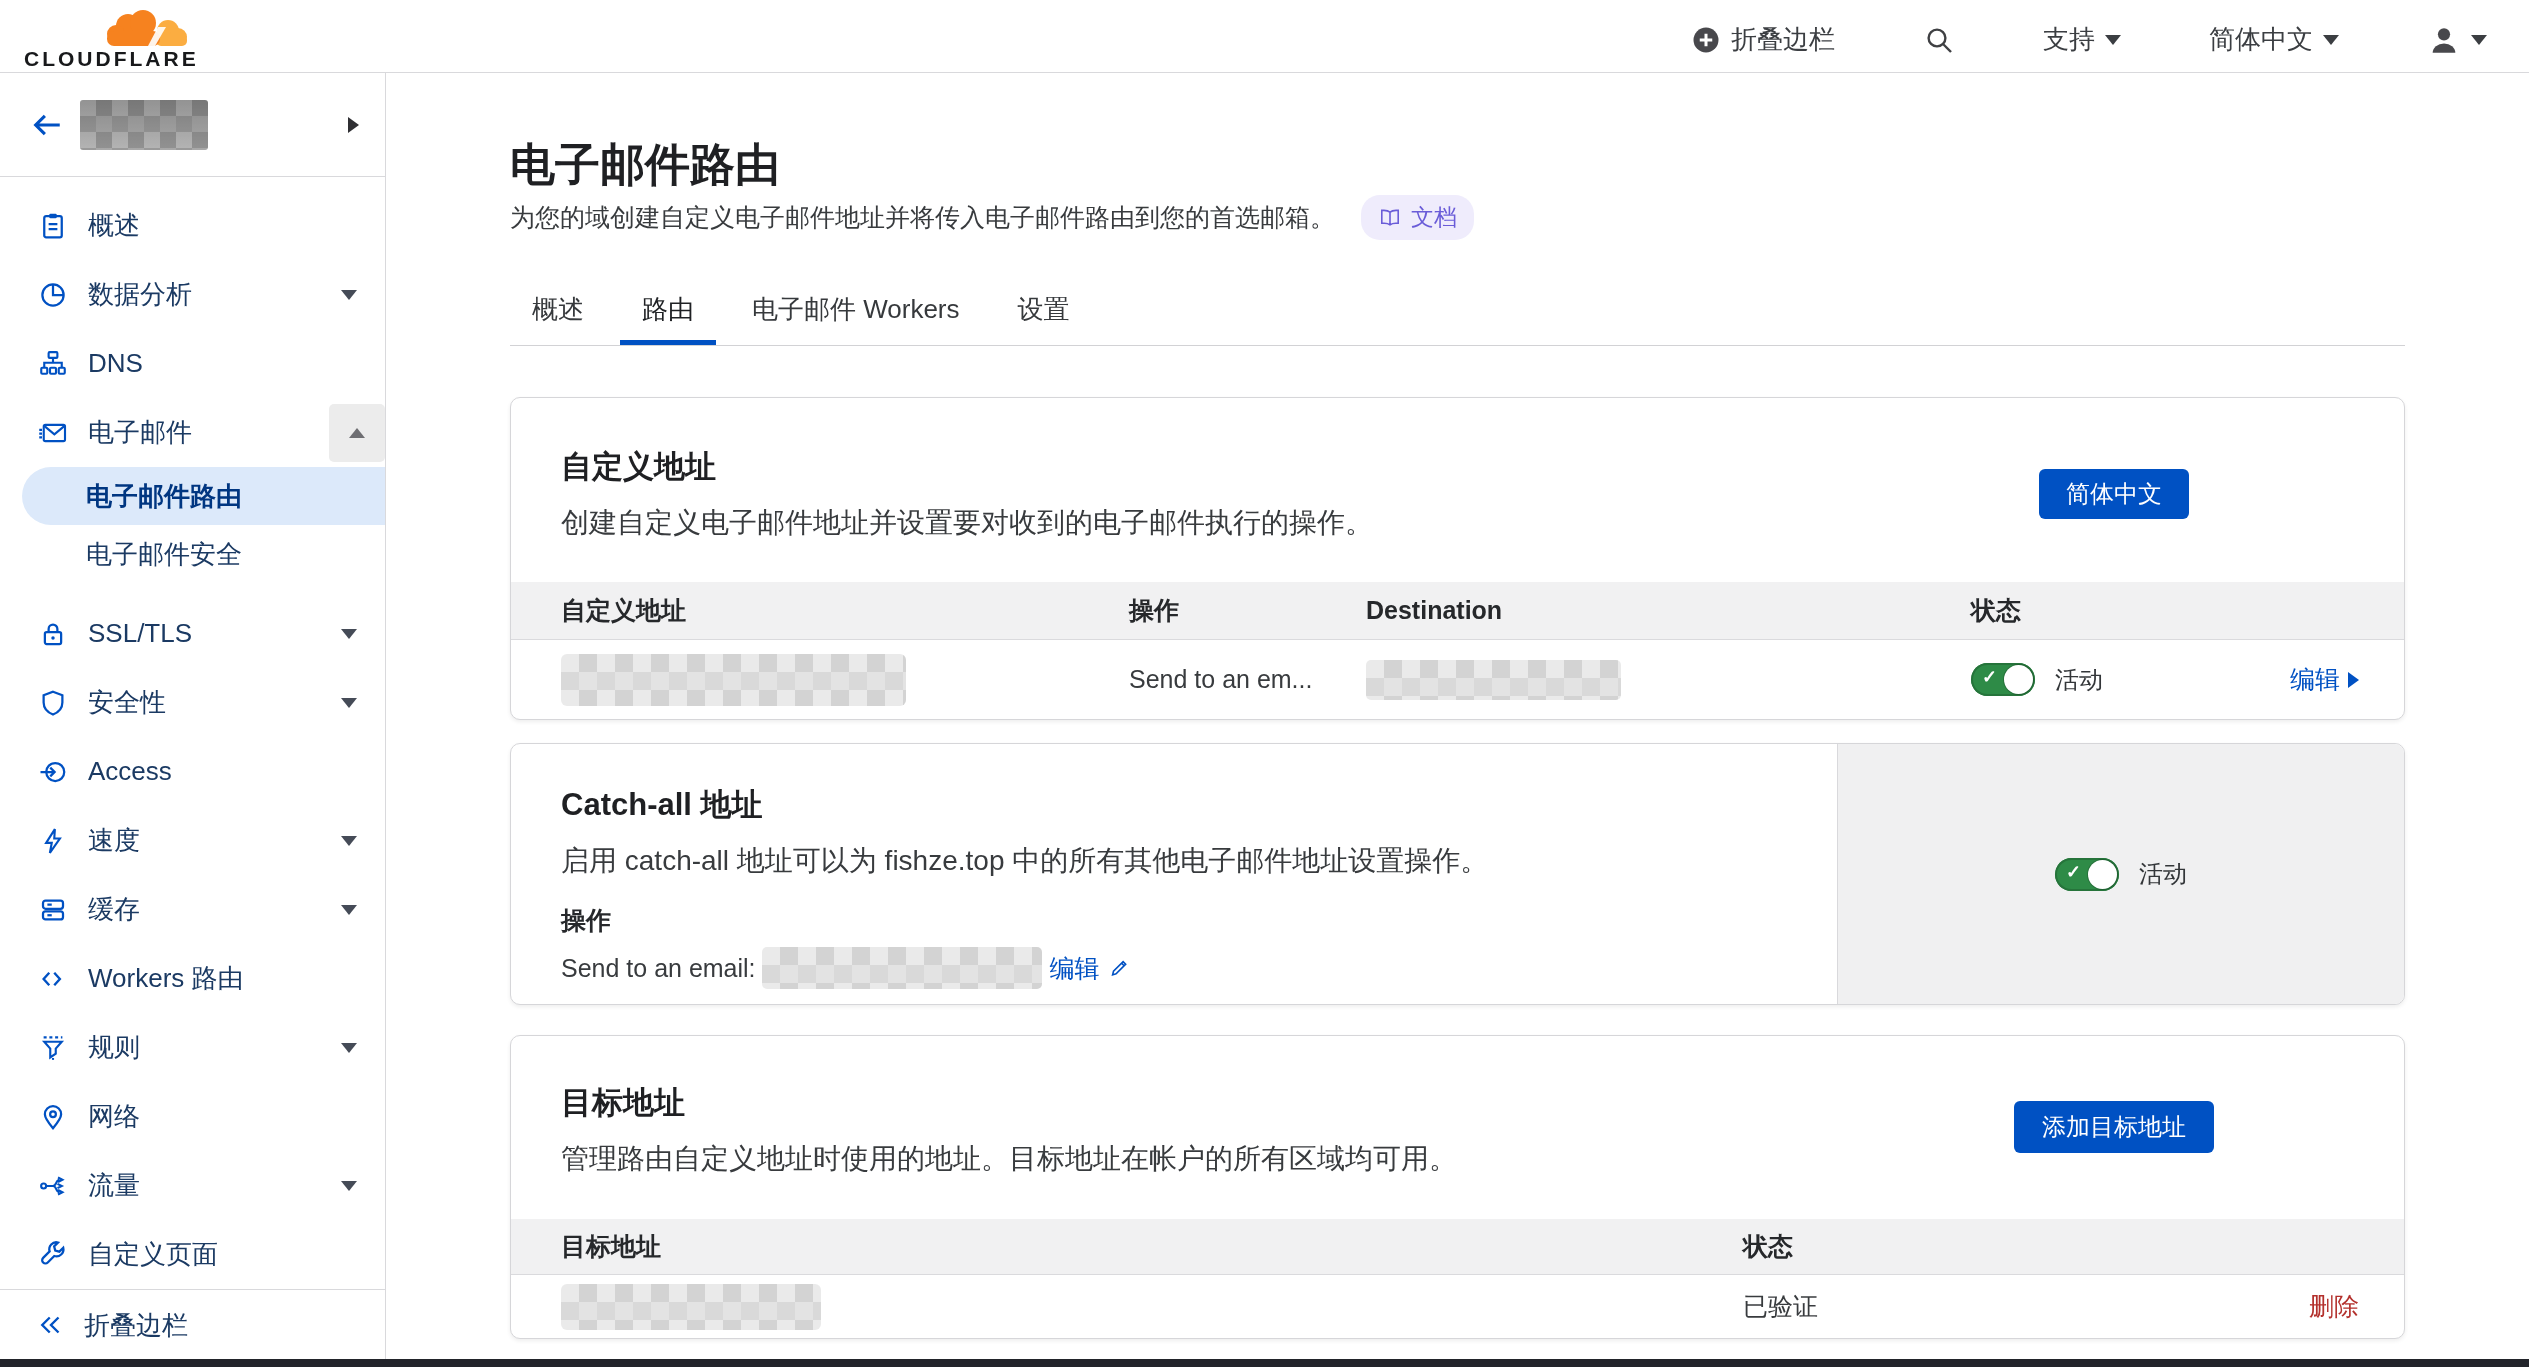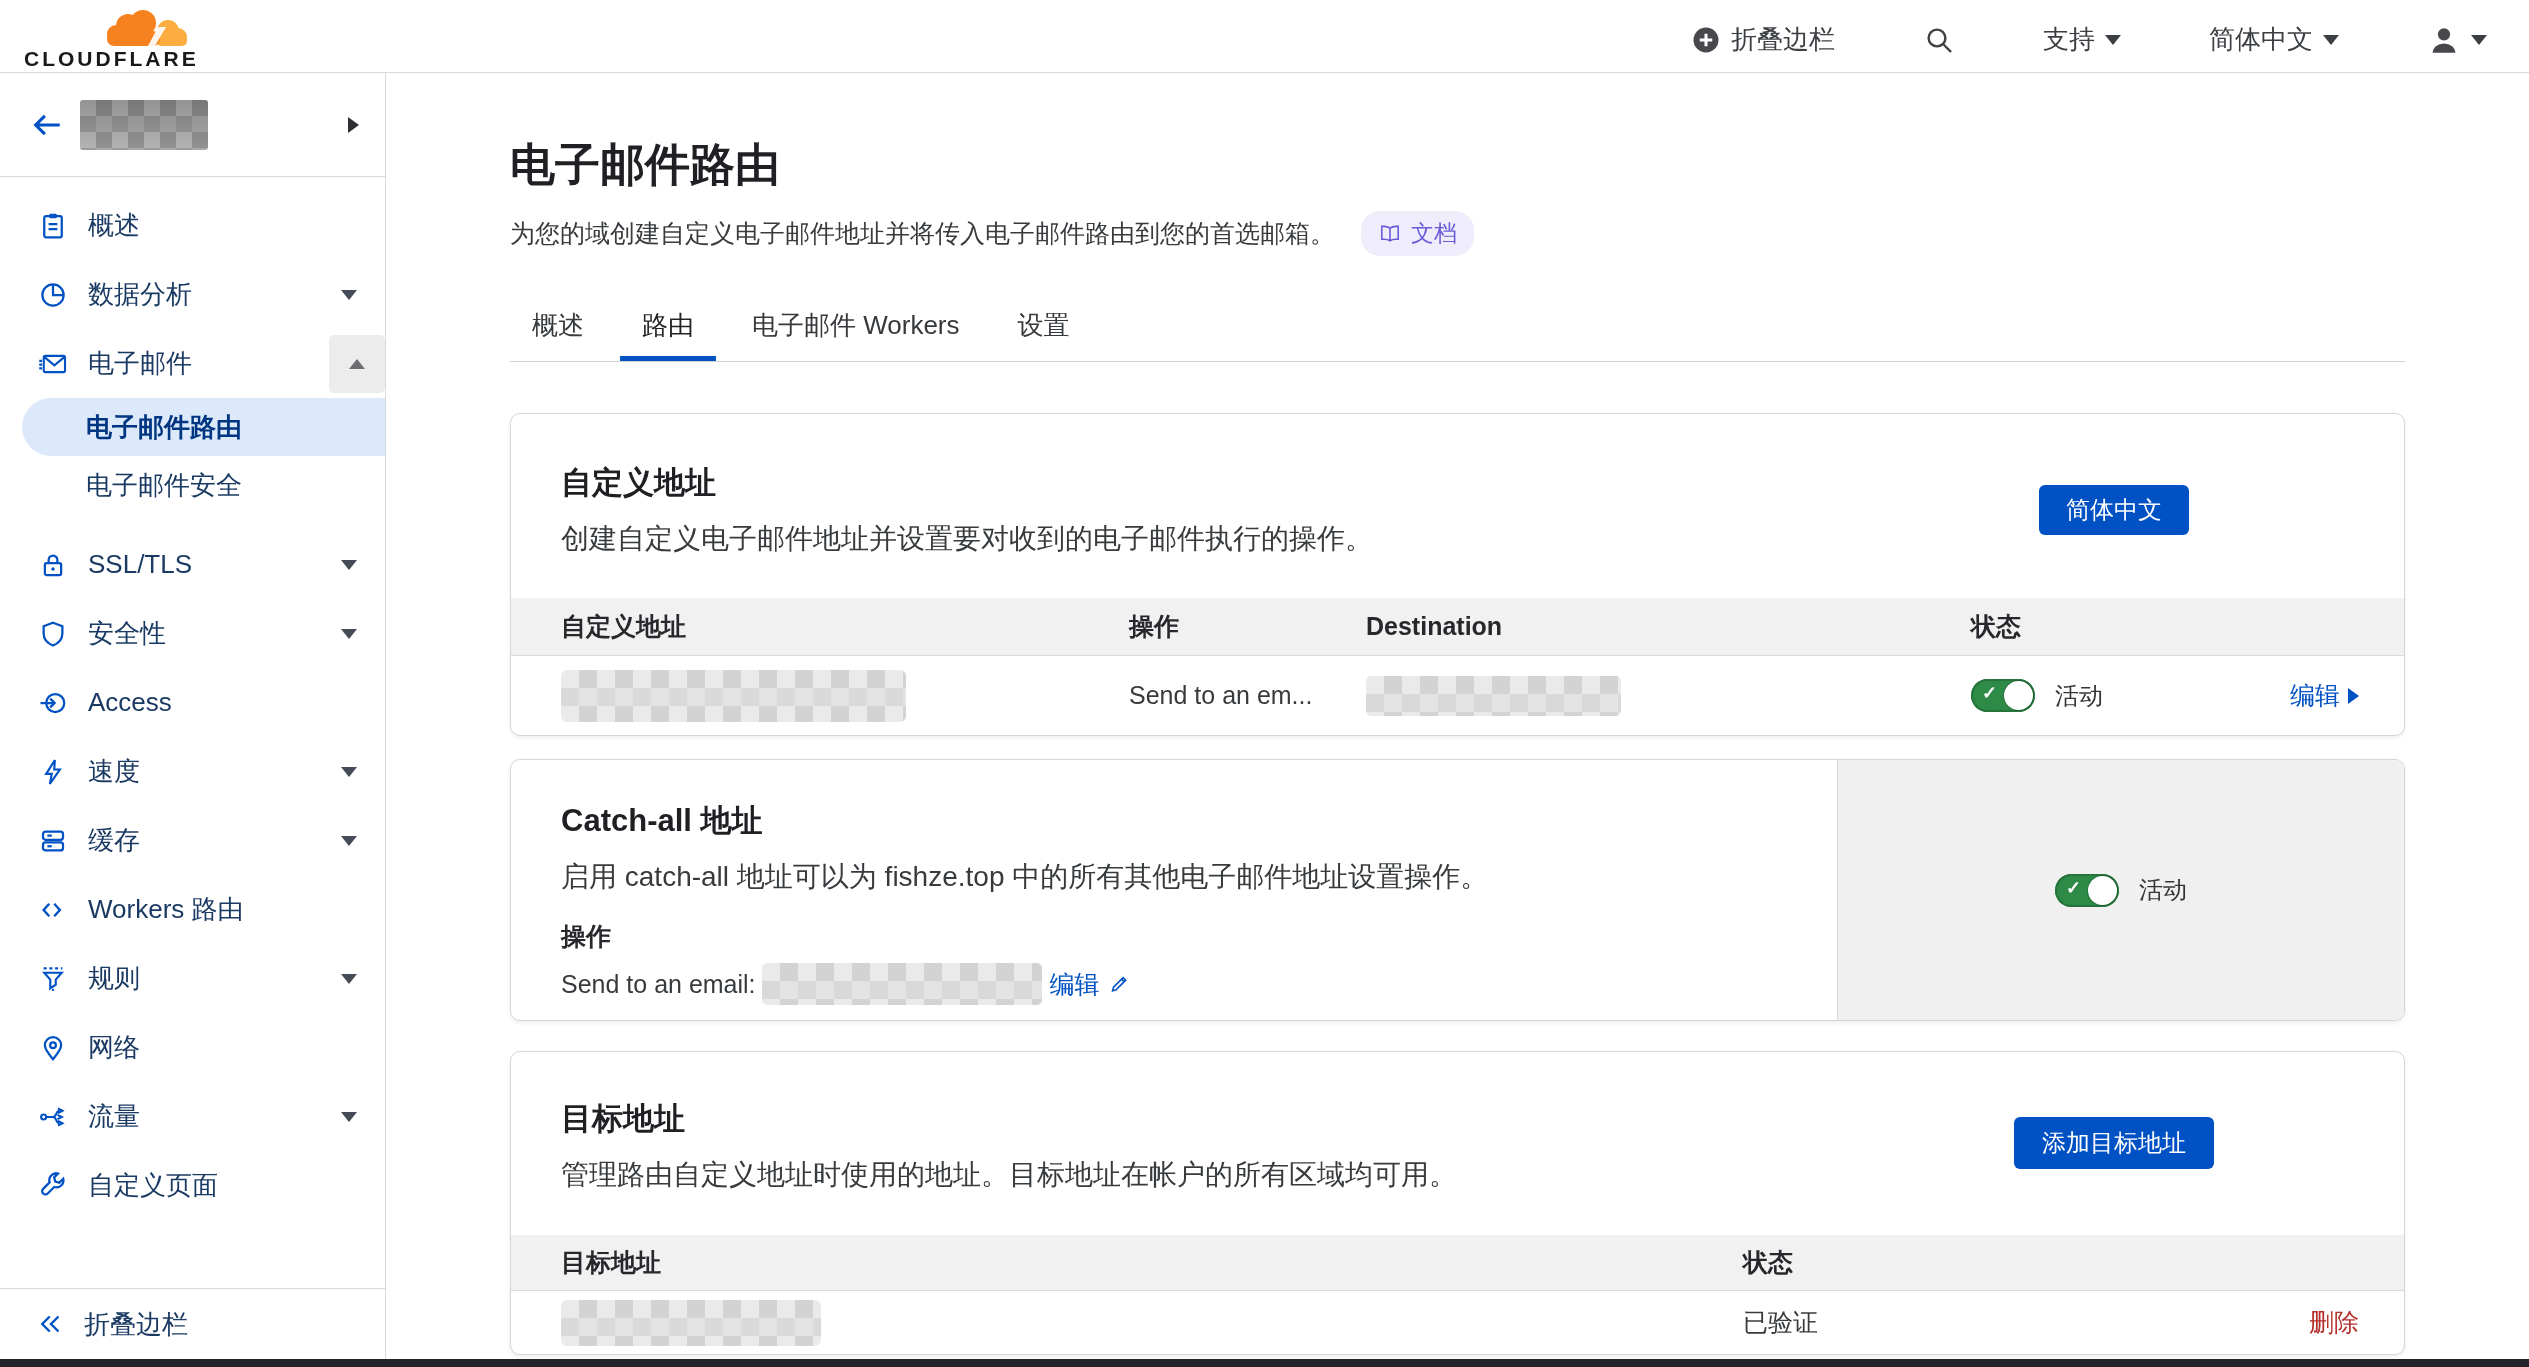--- a/index.html
+++ b/index.html
@@ -36,21 +36,21 @@
   .chev-up { width:0; height:0; border-left:8px solid transparent; border-right:8px solid transparent; border-bottom:10px solid #6e6e72; }
   .sub-item { height:58px; display:flex; align-items:center; padding-left:86px; font-size:26px; color:#1b3a63; cursor:pointer; position:relative; z-index:2; }
   .sub-item.active { background:#dce9fa; margin-left:22px; padding-left:64px; border-radius:29px 0 0 29px; color:#003681; font-weight:bold; }
   .sub-gap { height:16px; flex:none; }
   .collapse-row { margin-top:auto; border-top:1px solid #d9d9dc; height:71px; display:flex; align-items:center; padding-left:36px; cursor:pointer; }
   .collapse-row .nav-label { margin-left:18px; }
 
   
   .main { flex:1; padding-left:124px; overflow:hidden; }
   .page-title { margin-top:62px; font-size:45px; font-weight:bold; color:#1f2023; }
-  .subtitle-row { margin-top:16px; display:flex; align-items:center; font-size:25px; color:#383b3e; }
+  .subtitle-row { display:flex; align-items:center; font-size:25px; color:#383b3e; }
   .docs-badge { margin-left:26px; display:inline-flex; align-items:center; gap:9px; background:#efecfc; color:#6a5cd8; font-size:23px; padding:7px 17px; border-radius:19px; cursor:pointer; }
 
   .tabs { margin-top:42px; width:1895px; display:flex; gap:14px; border-bottom:1px solid #d2d2d5; }
   .tab { padding:10px 22px 18px 22px; font-size:26px; color:#36393c; cursor:pointer; }
   .tab.active { color:#1f2124; box-shadow:inset 0 -5px 0 #0051c3; }
 
   .card { width:1895px; background:#fff; border:1px solid #d6d6d9; border-radius:10px; box-shadow:0 2px 4px rgba(0,0,0,0.07); position:relative; overflow:hidden; }
   .card h2 { font-size:31px; font-weight:bold; color:#1f2023; }
   .card .desc { margin-top:16px; font-size:28px; color:#383b3e; }
   .btn-primary { position:absolute; background:#0051c3; color:#fff; border:none; border-radius:6px; font-size:24px; font-family:"Liberation Sans", sans-serif; cursor:pointer; }
@@ -193,20 +193,32 @@
                 <circle cx="12" cy="12" r="8.5"></circle>
                 <path d="M12 3.5 V12 H20.5"></path>
               </svg>
             </span>
           <span class="nav-label">数据分析</span>
           <span class="nav-chev"></span>
         </div>
         <div class="nav-item">
           <span class="ico">
               <svg viewBox="0 0 24 24" width="30" height="30" fill="none" stroke="#0051c3" stroke-width="1.7">
+                <rect x="8.5" y="2.5" width="7" height="4.6" rx="0.8"></rect>
+                <path d="M12 7.1 V11 M5 15 V11 H19 V15"></path>
+                <rect x="2.6" y="15" width="4.8" height="4.8" rx="0.8"></rect>
+                <rect x="9.6" y="15" width="4.8" height="4.8" rx="0.8"></rect>
+                <rect x="16.6" y="15" width="4.8" height="4.8" rx="0.8"></rect>
+              </svg>
+            </span>
+          <span class="nav-label">DNS</span>
+        </div>
+        <div class="nav-item">
+          <span class="ico">
+              <svg viewBox="0 0 24 24" width="30" height="30" fill="none" stroke="#0051c3" stroke-width="1.7">
                 <rect x="4.6" y="5.5" width="17" height="13" rx="1.3"></rect>
                 <path d="M5.2 6.5 L13.1 13 L21 6.5"></path>
                 <path d="M1 9.5 h2.2 M1 12.5 h2.2 M1 15.5 h2.2"></path>
               </svg>
             </span>
           <span class="nav-label">电子邮件</span>
           <span class="chevron-box">
               <span class="chev-up"></span>
             </span>
         </div>

